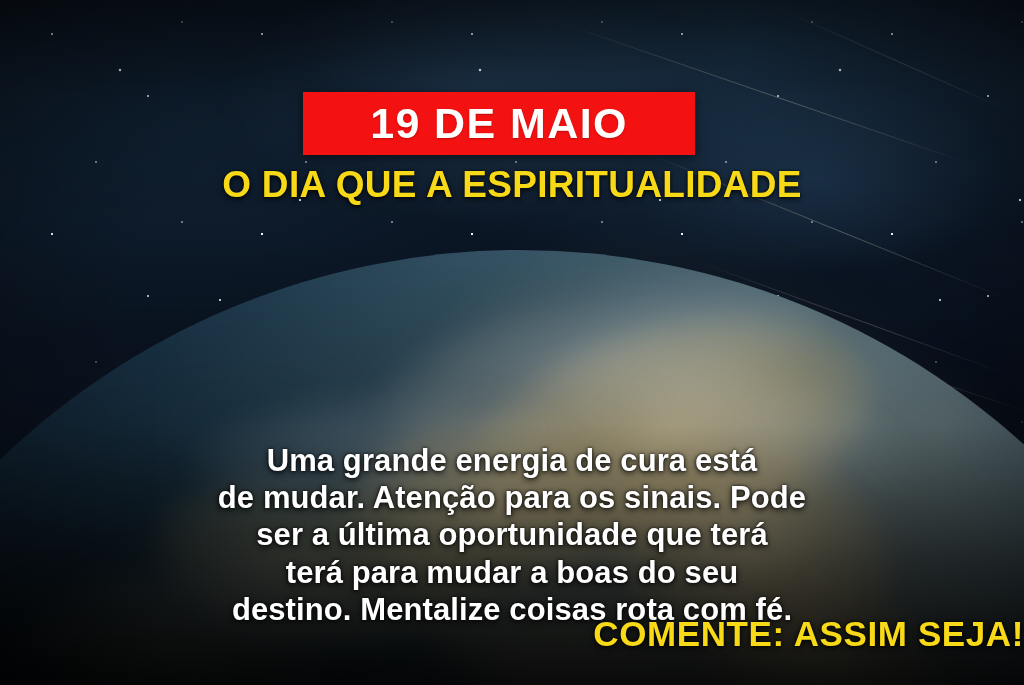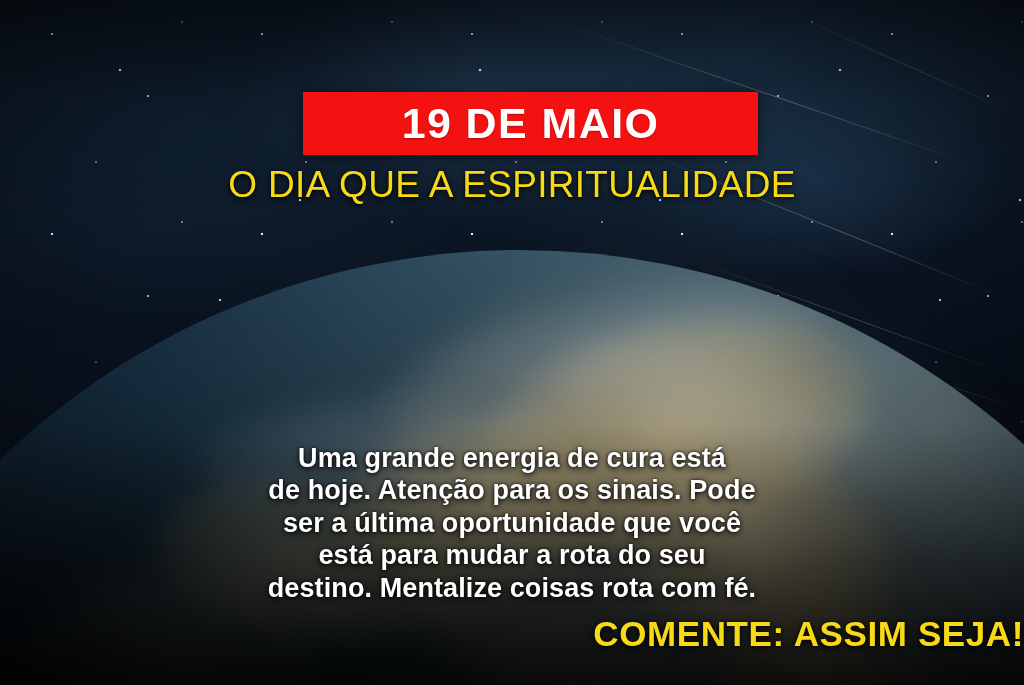--- a/index.html
+++ b/index.html
@@ -202,21 +202,21 @@
   .content {
     position: absolute;
     inset: 0;
     text-align: center;
   }
 
   .date-banner {
     position: absolute;
     left: 303px;
     top: 92px;
-    width: 455px;
+    width: 392px;
     height: 63px;
     background: #f41111;
     display: flex;
     align-items: center;
     justify-content: center;
     box-shadow: 0 2px 10px rgba(0,0,0,0.55);
   }
   .date-banner-text {
     color: #ffffff;
     font-size: 43px;
@@ -227,37 +227,37 @@
     text-shadow: 0 1px 2px rgba(120,0,0,0.45);
   }
 
   .headline {
     position: absolute;
     left: 0;
     right: 0;
     top: 164px;
     color: #f7d917;
     font-size: 37px;
-    font-weight: normal;
+    font-weight: bold;
     line-height: 1.14;
     letter-spacing: 0.3px;
     text-shadow:
       0 2px 5px rgba(0,0,0,0.80),
       0 0 2px rgba(0,0,0,0.70);
   }
   .headline .hl-line { display: block; white-space: nowrap; }
 
   .body-copy {
     position: absolute;
     left: 50%;
     transform: translateX(-50%);
     top: 442px;
     width: 880px;
     color: #ffffff;
-    font-size: 27px;
+    font-size: 31px;
     font-weight: bold;
     line-height: 1.20;
     letter-spacing: 0.1px;
     text-shadow:
       0 2px 6px rgba(0,0,0,0.88),
       0 0 3px rgba(0,0,0,0.80);
   }
   .body-copy .bc-line { display: block; white-space: nowrap; }
 
   .cta {
@@ -320,22 +320,22 @@
     <div class="date-banner">
       <span class="date-banner-text">19 DE MAIO</span>
     </div>
 
     <div class="headline">
       <span class="hl-line">O DIA QUE A ESPIRITUALIDADE</span>
     </div>
 
     <div class="body-copy">
       <span class="bc-line">Uma grande energia de cura está</span>
-      <span class="bc-line">de hoje. Atenção para os sinais. Pode</span>
-      <span class="bc-line">ser a última oportunidade que você</span>
-      <span class="bc-line">está para mudar a rota do seu</span>
+      <span class="bc-line">de mudar. Atenção para os sinais. Pode</span>
+      <span class="bc-line">ser a última oportunidade que terá</span>
+      <span class="bc-line">terá para mudar a boas do seu</span>
       <span class="bc-line">destino. Mentalize coisas rota com fé.</span>
     </div>
 
     <div class="cta">COMENTE: ASSIM SEJA!</div>
 
   </div>
 </div>
 
 </body></html>

